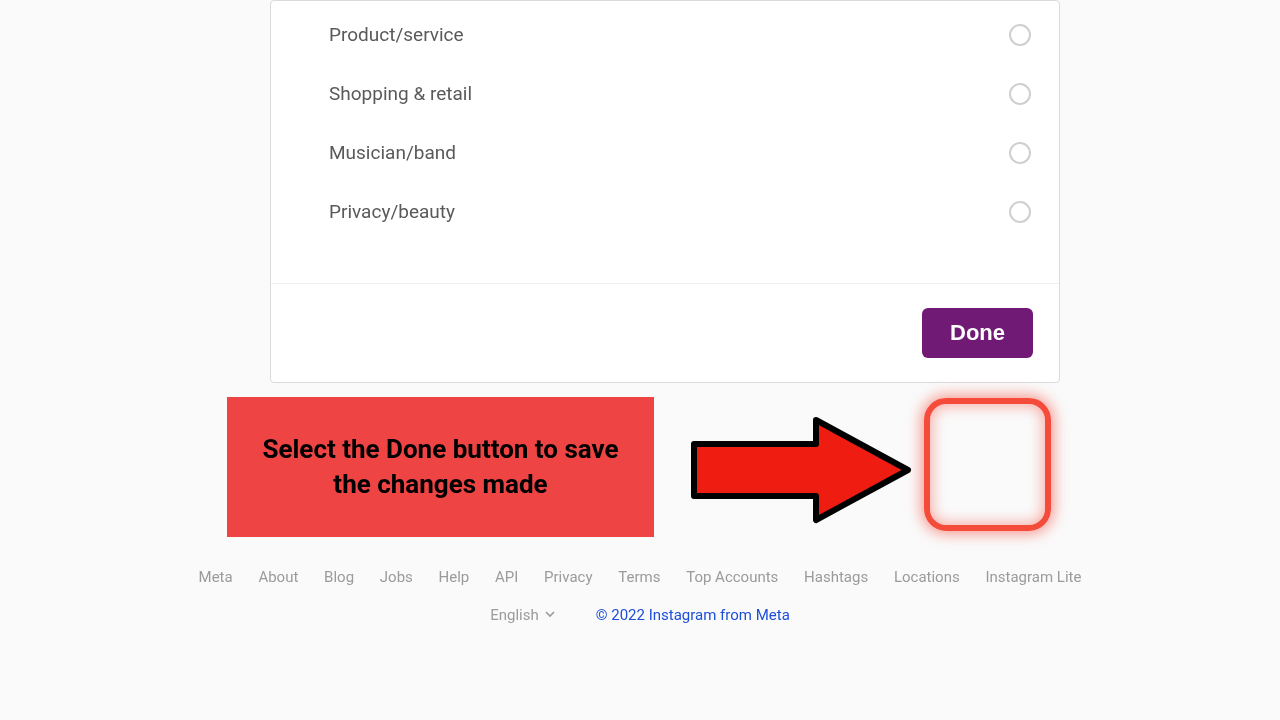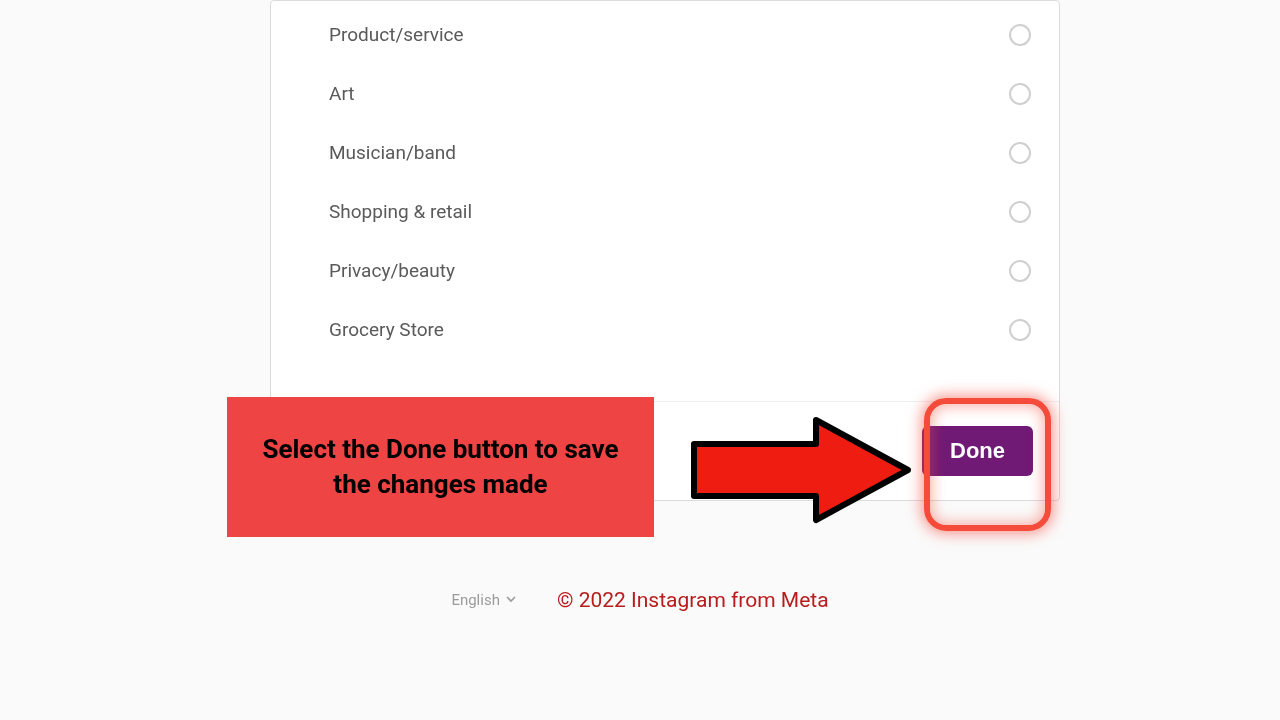--- a/index.html
+++ b/index.html
@@ -123,51 +123,43 @@
     font-size: 15px;
     display: inline-flex;
     align-items: center;
     gap: 5px;
     cursor: pointer;
   }
   .chevron {
     display: inline-block;
   }
   .copyright {
-    color: #b91c1c;
-    font-size: 21px;
+    color: #1d4ed8;
+    font-size: 15px;
   }
 </style>
 </head>
 <body>
 
 <div class="card">
   <div class="options-wrap">
     <div class="option-row">
       <span class="option-label">Product/service</span>
       <span class="radio-circle"></span>
     </div>
     <div class="option-row">
-      <span class="option-label">Art</span>
+      <span class="option-label">Shopping &amp; retail</span>
       <span class="radio-circle"></span>
     </div>
     <div class="option-row">
       <span class="option-label">Musician/band</span>
       <span class="radio-circle"></span>
     </div>
     <div class="option-row">
-      <span class="option-label">Shopping &amp; retail</span>
-      <span class="radio-circle"></span>
-    </div>
-    <div class="option-row">
       <span class="option-label">Privacy/beauty</span>
-      <span class="radio-circle"></span>
-    </div>
-    <div class="option-row">
-      <span class="option-label">Grocery Store</span>
       <span class="radio-circle"></span>
     </div>
   </div>
   <div class="footer-bar">
     <button class="done-btn">Done</button>
   </div>
 </div>
 
 <div class="callout-box">
   <div class="callout-text">Select the Done button to save the changes made</div>
@@ -175,20 +167,34 @@
 
 <div class="arrow-wrap">
   <svg width="230" height="112" viewBox="0 0 230 112">
     <polygon points="8,30 130,30 130,6 222,56 130,106 130,82 8,82" fill="#ef1c12" stroke="#000000" stroke-width="6" stroke-linejoin="round"></polygon>
   </svg>
 </div>
 
 <div class="highlight-ring"></div>
 
 <div class="footer-links">
+  <div>
+    <a>Meta</a>
+    <a>About</a>
+    <a>Blog</a>
+    <a>Jobs</a>
+    <a>Help</a>
+    <a>API</a>
+    <a>Privacy</a>
+    <a>Terms</a>
+    <a>Top Accounts</a>
+    <a>Hashtags</a>
+    <a>Locations</a>
+    <a>Instagram Lite</a>
+  </div>
   <div class="footer-second">
     <span class="lang-select">
       <span>English</span>
       <span class="chevron">
         <svg width="12" height="12" viewBox="0 0 12 12">
             <path d="M2 4 L6 8 L10 4" fill="none" stroke="#9b9b9b" stroke-width="1.6"></path>
           </svg>
       </span>
     </span>
     <span class="copyright">© 2022 Instagram from Meta</span>

